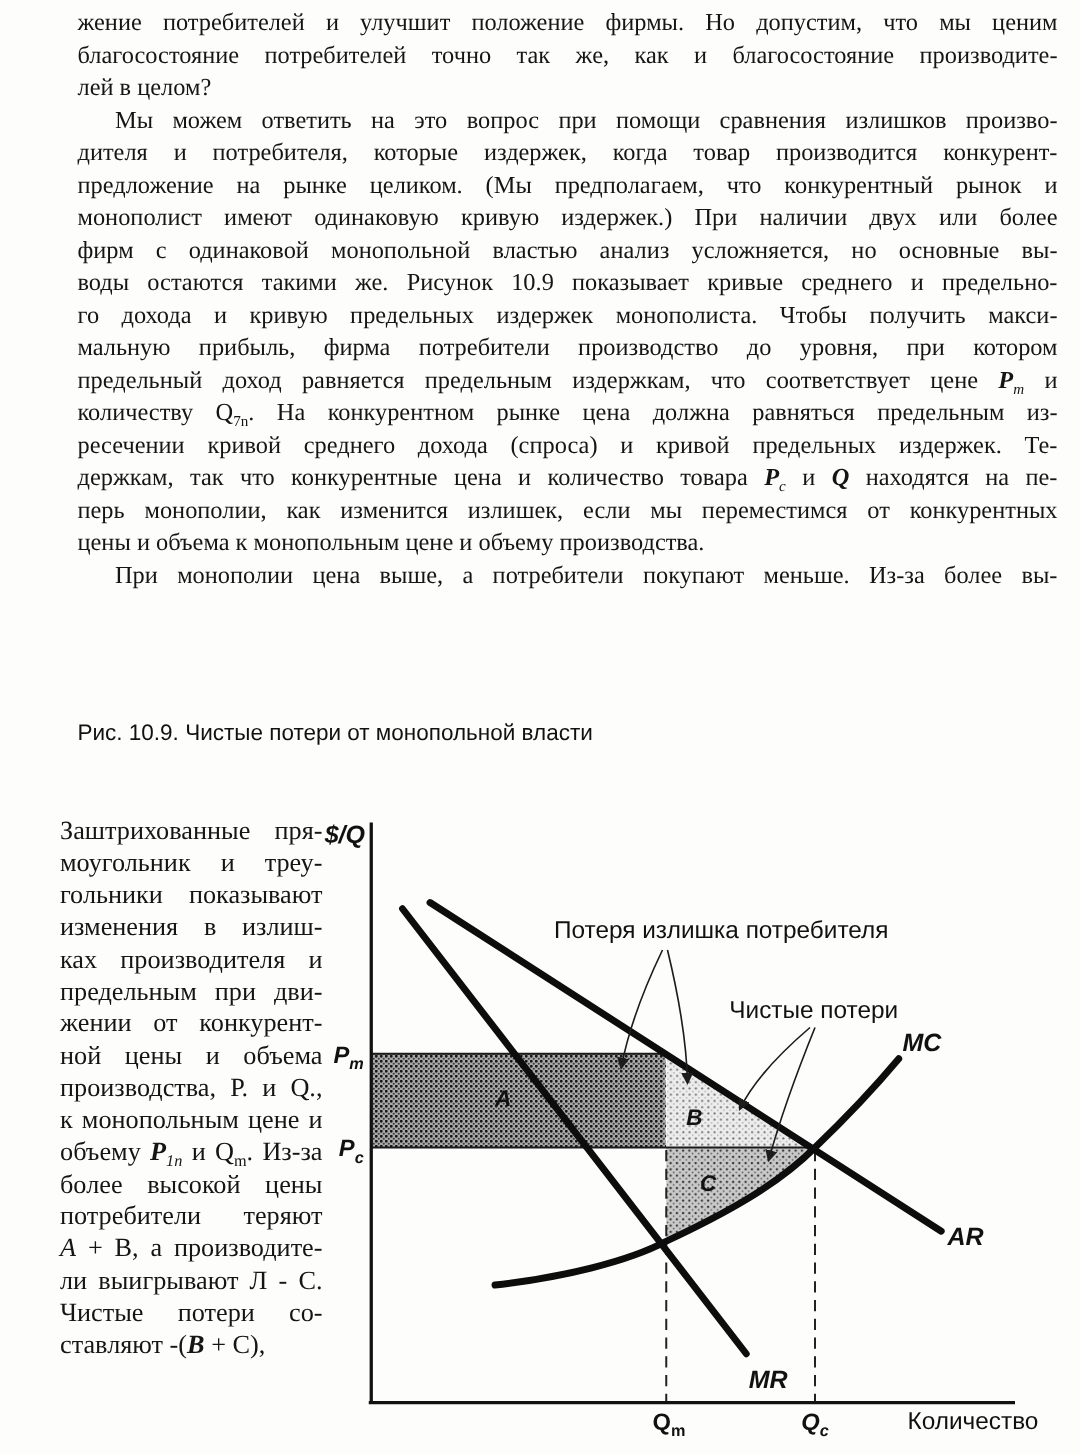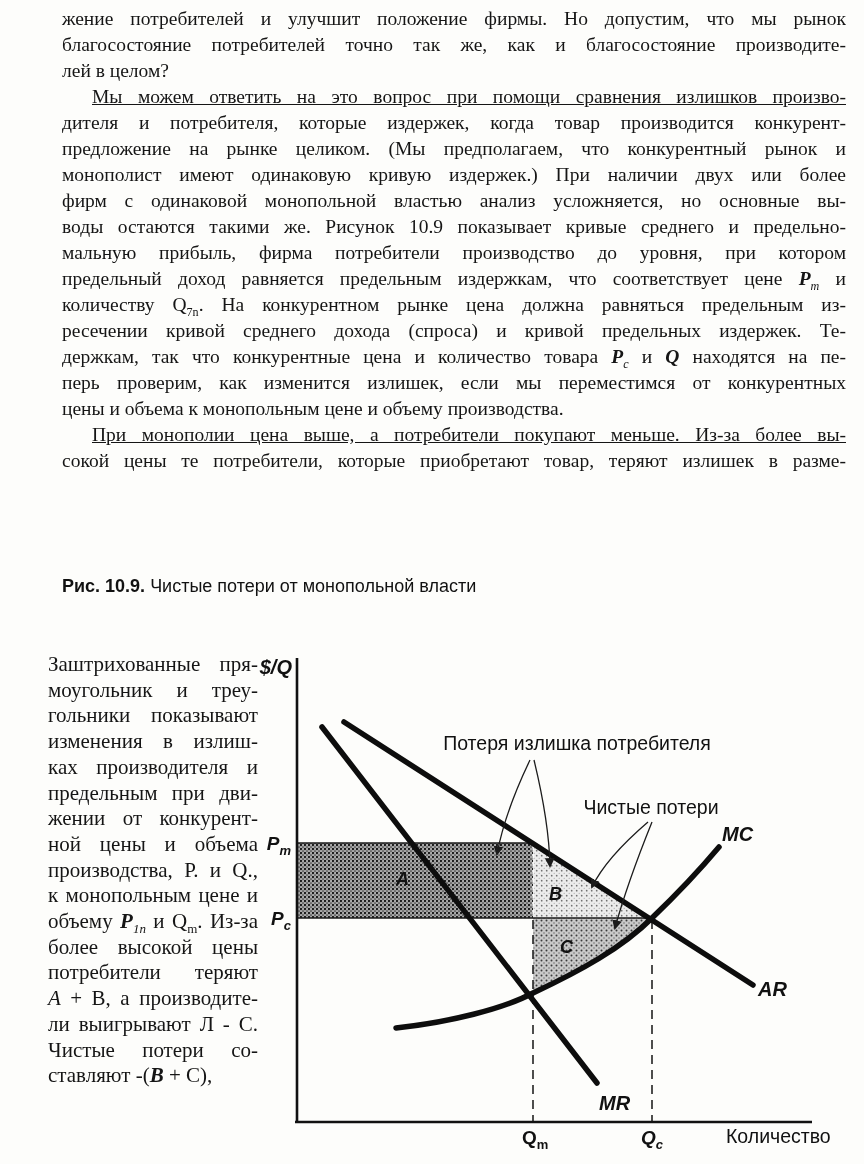--- a/index.html
+++ b/index.html
@@ -2,66 +2,66 @@
 <html><head>
 <meta charset="utf-8">
 <style>
   html,body{margin:0;padding:0;}
   body{width:864px;height:1164px;background:#fdfdfb;position:relative;overflow:hidden;
        font-family:"Liberation Serif", serif;color:#151515;}
   .textcol{position:absolute;left:62px;top:6px;width:784px;
            font-size:19.5px;line-height:26px;}
   .tline{text-align:justify;text-align-last:justify;white-space:normal;}
   .tline.last{text-align-last:left;}
-  .tline.indent{text-indent:30px;text-decoration:underline;}
+  .tline.indent{text-indent:30px;}
   .it{font-style:italic;}
   .bo{font-weight:bold;}
   sub{font-size:0.62em;line-height:0;}
   .caption{position:absolute;left:62px;top:576px;width:760px;
            font-family:"Liberation Sans", sans-serif;font-size:18px;color:#111;}
-  .caption .cap-label{font-weight:bold;}
+  .caption .cap-label{font-weight:normal;}
   .sidebar{position:absolute;left:48px;top:652px;width:210px;
            font-size:21px;line-height:25.7px;}
   .figwrap{position:absolute;left:0;top:644px;width:864px;height:520px;}
   svg text{fill:#111;}
   .anno{font-family:"Liberation Sans", sans-serif;font-size:19.5px;}
   .curvelbl{font-family:"Liberation Sans", sans-serif;font-size:20px;font-style:italic;font-weight:bold;}
   .pricelbl{font-family:"Liberation Sans", sans-serif;font-size:19px;font-style:italic;font-weight:bold;}
   .qlbl{font-family:"Liberation Sans", sans-serif;font-size:19px;font-weight:bold;}
   .qlbl.ital{font-style:italic;}
   .regionlbl{font-family:"Liberation Sans", sans-serif;font-size:18px;font-weight:bold;font-style:italic;}
   .sub-t{font-size:13px;}
 </style>
 </head>
 <body>
 
 <div class="textcol">
   <div class="para">
-      <div class="tline"><span>жение потребителей и улучшит положение фирмы. Но допустим, что мы рынок</span></div>
+      <div class="tline"><span>жение потребителей и улучшит положение фирмы. Но допустим, что мы ценим</span></div>
       <div class="tline"><span>благосостояние потребителей точно так же, как и благосостояние производите-</span></div>
       <div class="tline last"><span>лей в целом?</span></div>
     </div>
   <div class="para">
       <div class="tline indent"><span>Мы можем ответить на это вопрос при помощи сравнения излишков произво-</span></div>
       <div class="tline"><span>дителя и потребителя, которые издержек, когда товар производится конкурент-</span></div>
       <div class="tline"><span>предложение на рынке целиком. (Мы предполагаем, что конкурентный рынок и</span></div>
       <div class="tline"><span>монополист имеют одинаковую кривую издержек.) При наличии двух или более</span></div>
       <div class="tline"><span>фирм с одинаковой монопольной властью анализ усложняется, но основные вы-</span></div>
       <div class="tline"><span>воды остаются такими же. Рисунок 10.9 показывает кривые среднего и предельно-</span></div>
+      <div class="tline"><span>го дохода и кривую предельных издержек монополиста. Чтобы получить макси-</span></div>
       <div class="tline"><span>мальную прибыль, фирма потребители производство до уровня, при котором</span></div>
       <div class="tline"><span>предельный доход равняется предельным издержкам, что соответствует цене </span><span class="it bo">P</span><sub class="it">m</sub><span> и</span></div>
       <div class="tline"><span>количеству Q</span><sub>7n</sub><span>. На конкурентном рынке цена должна равняться предельным из-</span></div>
       <div class="tline"><span>ресечении кривой среднего дохода (спроса) и кривой предельных издержек. Те-</span></div>
       <div class="tline"><span>держкам, так что конкурентные цена и количество товара </span><span class="it bo">P</span><sub class="it">c</sub><span> и </span><span class="it bo">Q</span><span> находятся на пе-</span></div>
-      <div class="tline"><span>перь проверим, как изменится излишек, если мы переместимся от конкурентных</span></div>
+      <div class="tline"><span>перь монополии, как изменится излишек, если мы переместимся от конкурентных</span></div>
       <div class="tline last"><span>цены и объема к монопольным цене и объему производства.</span></div>
     </div>
   <div class="para">
       <div class="tline indent"><span>При монополии цена выше, а потребители покупают меньше. Из-за более вы-</span></div>
-      <div class="tline"><span>сокой цены те потребители, которые приобретают товар, теряют излишек в разме-</span></div>
     </div>
 </div>
 
 <div class="caption">
   <span class="cap-label">Рис. 10.9.</span><span> Чистые потери от монопольной власти</span>
 </div>
 
 <div class="sidebar">
     <div class="tline"><span>Заштрихованные пря-</span></div>
     <div class="tline"><span>моугольник и треу-</span></div>

